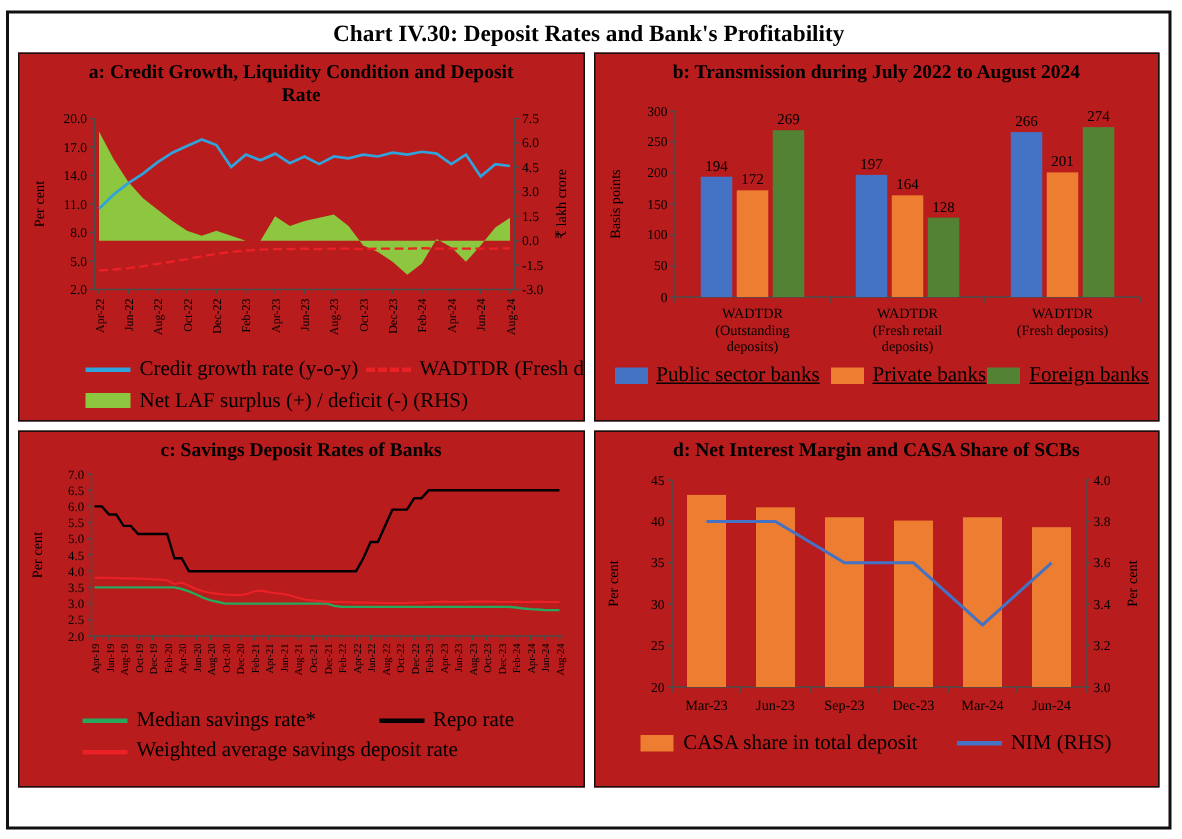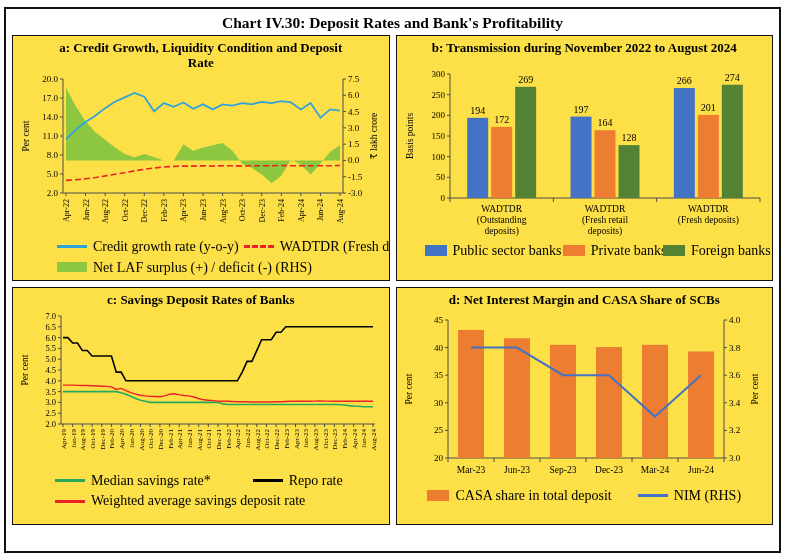--- a/index.html
+++ b/index.html
@@ -1,32 +1,32 @@
 <!DOCTYPE html>
 <html><head>
 <meta charset="utf-8">
 <style>
   html,body{margin:0;padding:0;background:#fff;}
   body{width:788px;height:559px;position:relative;font-family:"Liberation Serif","DejaVu Serif",serif;color:#000;}
   .frame{position:absolute;left:4px;top:7px;right:7px;bottom:6px;border:2px solid #111;background:#fff;}
   .main-title{text-align:center;font-size:15.5px;font-weight:bold;padding:5px 0 3px;}
   .grid{display:grid;grid-template-columns:1fr 1fr;grid-template-rows:246px 238px;gap:6px;padding:0 6px;}
-  .panel{border:1.5px solid #111;background:#fde047;display:flex;flex-direction:column;align-items:center;padding:3px 2px 2px;box-sizing:border-box;overflow:hidden;}
+  .panel{border:1.5px solid #111;background:#b91c1c;display:flex;flex-direction:column;align-items:center;padding:3px 2px 2px;box-sizing:border-box;overflow:hidden;}
   .panel h3{font-size:13px;font-weight:bold;text-align:center;margin:2px 0;line-height:1.15;}
   #title-a{max-width:300px;}
   svg{display:block;}
   .lg-item{display:flex;align-items:center;font-size:14px;line-height:1.25;}
   .lg-label{white-space:nowrap;}
   .sw{display:inline-block;vertical-align:middle;margin-right:6px;flex:0 0 auto;}
   .sw-line{width:30px;height:3px;}
   .sw-dashed{width:30px;height:0;border-top:3px dashed #f00;}
   .sw-area{width:30px;height:10px;}
   .sw-bar{width:22px;height:11px;}
   #legend-a{display:grid;grid-template-columns:57% 43%;width:100%;box-sizing:border-box;padding:3px 2px 2px 42px;row-gap:3px;}
-  #legend-b{display:grid;grid-template-columns:40% 29% 31%;width:100%;box-sizing:border-box;padding:2px 0 2px 26px;}
+  #legend-b{display:grid;grid-template-columns:40% 29% 31%;width:100%;box-sizing:border-box;padding:2px 0 2px 11px;text-decoration:underline;}
   #legend-c{display:grid;grid-template-columns:60% 40%;width:100%;box-sizing:border-box;padding:2px 2px 2px 40px;row-gap:3px;text-align:right;}
   #legend-d{display:flex;justify-content:center;gap:26px;width:100%;padding:3px 0 2px;text-align:right;}
   .footnote{width:100%;text-align:left;font-size:10.5px;padding:3px 4px 0 8px;box-sizing:border-box;}
   .source{padding:5px 0 0 12px;font-size:11.5px;}
   .source .src-b{font-weight:bold;}
 </style>
 </head>
 <body>
 
 <div class="frame">
@@ -115,21 +115,21 @@
             <span class="lg-label">WADTDR (Fresh deposits)</span>
           </span>
           <span class="lg-item">
             <span class="sw sw-area" style="background: rgb(141, 198, 63);"></span>
             <span class="lg-label">Net LAF surplus (+) / deficit (-) (RHS)</span>
           </span>
         </div>
     </section>
 
     <section class="panel">
-      <h3>b: Transmission during November 2022 to August 2024</h3>
+      <h3>b: Transmission during July 2022 to August 2024</h3>
       <svg id="chart-b" width="368" height="182">
           <line x1="50" y1="16" x2="50" y2="140" stroke="#4d4d4d" stroke-width="1"></line>
           <line x1="50" y1="140" x2="360" y2="140" stroke="#4d4d4d" stroke-width="1"></line>
           <line x1="47" y1="140" x2="50" y2="140" stroke="#4d4d4d" stroke-width="1"></line>
           <text x="45" y="143" font-size="9" text-anchor="end" fill="#000" font-family="Liberation Serif, DejaVu Serif, serif">0</text>
           <line x1="47" y1="119.33333333333334" x2="50" y2="119.33333333333334" stroke="#4d4d4d" stroke-width="1"></line>
           <text x="45" y="122.33333333333334" font-size="9" text-anchor="end" fill="#000" font-family="Liberation Serif, DejaVu Serif, serif">50</text>
           <line x1="47" y1="98.66666666666667" x2="50" y2="98.66666666666667" stroke="#4d4d4d" stroke-width="1"></line>
           <text x="45" y="101.66666666666667" font-size="9" text-anchor="end" fill="#000" font-family="Liberation Serif, DejaVu Serif, serif">100</text>
           <line x1="47" y1="78" x2="50" y2="78" stroke="#4d4d4d" stroke-width="1"></line>

